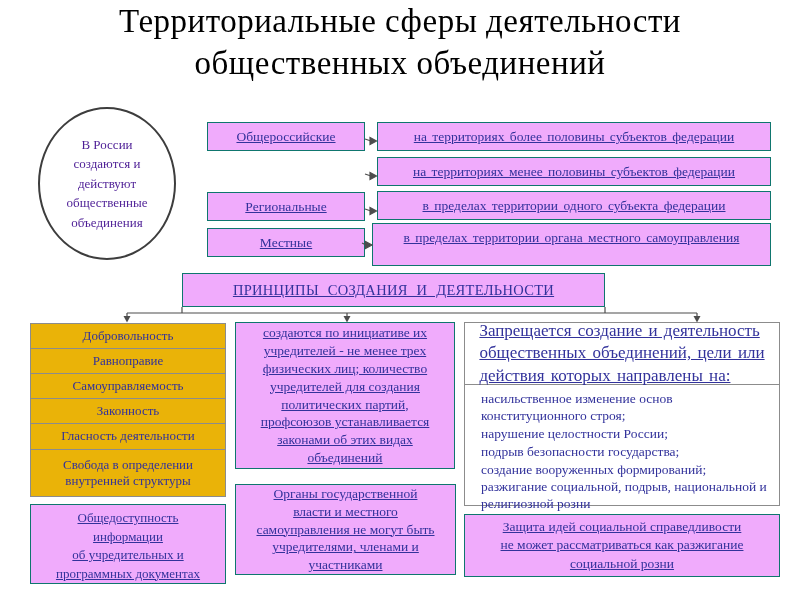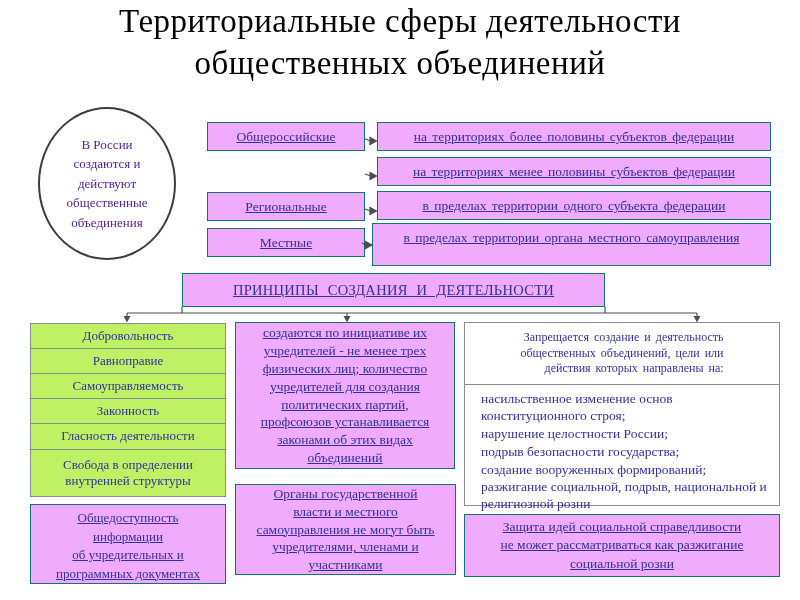--- a/index.html
+++ b/index.html
@@ -21,36 +21,36 @@
     position:absolute;left:38px;top:107px;width:138px;height:153px;box-sizing:border-box;
     border:2px solid #3d3d3d;border-radius:50%;display:flex;align-items:center;justify-content:center;
     color:#4c1d95;font-size:13px;line-height:1.5;text-align:center;
   }
   .t-label{left:207px;width:158px;height:29px;}
   .t-desc{left:377px;width:394px;height:29px;word-spacing:2px;}
   .t-desc.tall{left:372px;width:399px;height:43px;align-items:flex-start;padding-top:5px;}
   .principles-header{
     left:182px;top:273px;width:423px;height:34px;font-size:14.5px;word-spacing:5px;letter-spacing:.3px;text-align:center;
   }
-  .pcol{position:absolute;left:30px;top:323px;width:196px;box-sizing:border-box;border:1px solid #8c8c8c;background:#bef264;}
+  .pcol{position:absolute;left:30px;top:323px;width:196px;box-sizing:border-box;border:1px solid #8c8c8c;background:#eab308;}
   .pcell{
     box-sizing:border-box;border-bottom:1px solid #8c8c8c;display:flex;align-items:center;justify-content:center;
     color:#32329b;font-size:13px;line-height:1.25;text-align:center;padding:0 6px;
   }
   .pcell:last-child{border-bottom:none;}
   .left-bottom{left:30px;top:504px;width:196px;height:80px;font-size:13px;line-height:1.42;align-items:flex-end;}
   .mid-box{left:235px;top:322px;width:220px;height:147px;font-size:13.5px;line-height:1.33;}
   .mid-bottom{left:235px;top:484px;width:221px;height:91px;font-size:13.5px;line-height:1.32;}
   .right-box{
     position:absolute;left:464px;top:322px;width:316px;height:184px;box-sizing:border-box;
     border:1px solid #8c8c8c;background:#fff;color:#32329b;
   }
   .right-box .rb-header{
     box-sizing:border-box;height:62px;border-bottom:1px solid #8c8c8c;display:flex;align-items:center;
-    justify-content:center;text-align:right;font-size:12px;line-height:1.32;word-spacing:2px;
+    justify-content:center;text-align:left;font-size:17px;line-height:1.32;word-spacing:2px;text-decoration:underline;
   }
   .right-box .rb-items{padding:6px 6px 4px 16px;text-align:left;font-size:13.5px;line-height:1.25;}
   .right-box .rb-items div{margin:0 0 1px 0;}
   .right-bottom{left:464px;top:514px;width:316px;height:63px;font-size:13.5px;line-height:1.35;}
   svg.connectors{position:absolute;left:0;top:0;pointer-events:none;}
 </style>
 </head>
 <body>
 
 <div id="slide">

